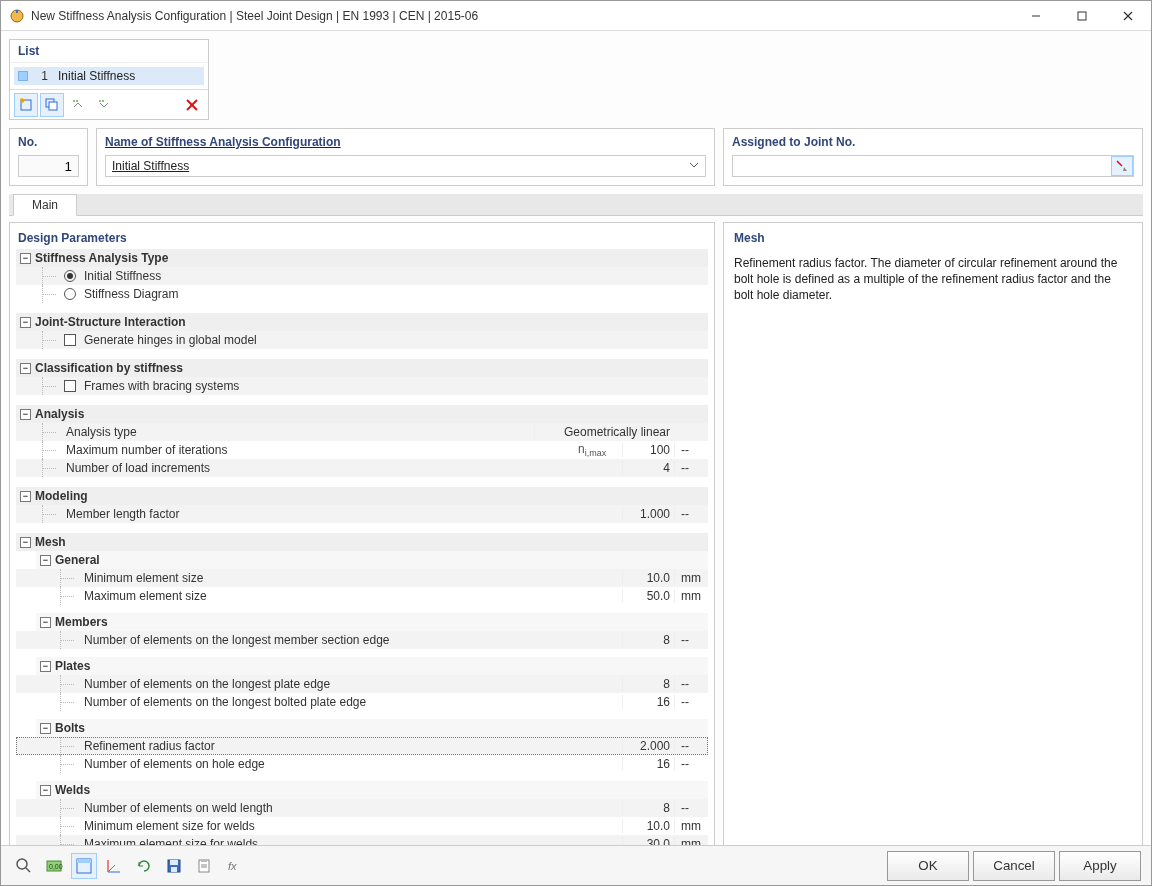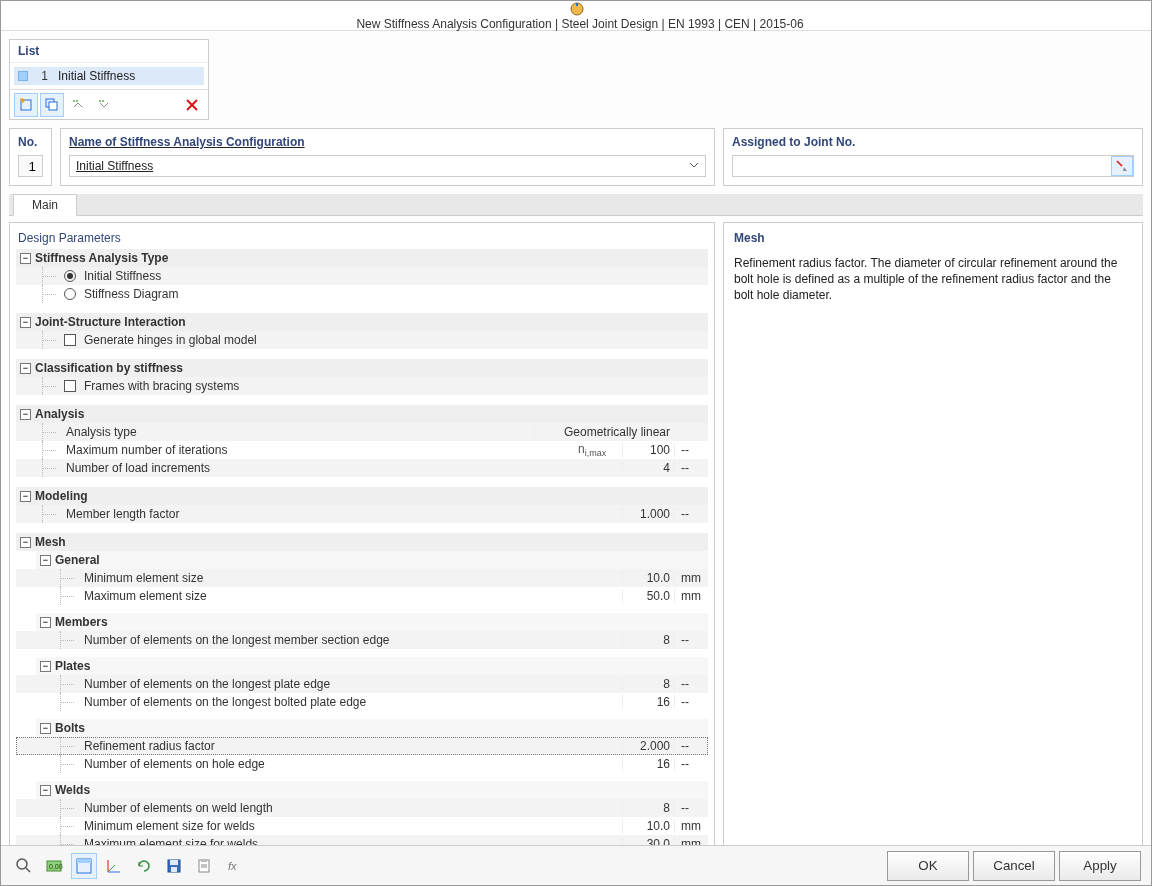--- a/index.html
+++ b/index.html
@@ -1,18 +1,18 @@
 <!DOCTYPE html>
 <html><head>
 <meta charset="utf-8">
 <style>
   * { box-sizing: border-box; }
   html, body { margin:0; padding:0; font-family: "Segoe UI", Tahoma, sans-serif; font-size:12px; color:#222; background:#fff; }
   .window { width:1152px; height:886px; border:1px solid #999; background:#fff; position:relative; overflow:hidden; }
-  .titlebar { height:30px; background:#fff; border-bottom:1px solid #ddd; display:flex; align-items:center; padding:0 0 0 8px;flex-direction:column; }
+  .titlebar { height:30px; background:#fff; border-bottom:1px solid #ddd; display:flex; align-items:center; padding:0 0 0 8px; }
   .titlebar .icon-wrap { width:16px; height:16px; margin-right:6px; display:flex; align-items:center; justify-content:center; }
   .titlebar .title { flex:1; color:#333; }
   .titlebar .winbtn { width:46px; height:29px; display:flex; align-items:center; justify-content:center; color:#333; }
 
   .body-area { position:absolute; top:30px; left:0; right:0; bottom:40px; background:#fdfdfd; padding:8px; display:flex; gap:8px;flex-direction:column; }
 
   .left-pane { width:200px; display:flex; flex-direction:column; border:1px solid #ccc; background:#fff; }
   .left-pane .hdr { padding:4px 8px; color:#31477a; background:#fff; font-weight:600; border-bottom:1px solid #eee; text-align:left; }
   .left-list { flex:1; padding:4px 4px; }
   .left-list .item { display:flex; align-items:center; gap:6px; padding:2px 4px; background:#dbe9f8; }
@@ -22,34 +22,34 @@
   .tbtn { width:24px; height:24px; display:flex; align-items:center; justify-content:center; border:1px solid transparent; }
   .tbtn.active { border:1px solid #9fcfff; background:#e6f1fd; }
   .tbtn.red { margin-left:auto; }
   .tbtn svg { display:block; }
 
   .right-pane { flex:1; display:flex; flex-direction:column; }
 
   .top-fields { display:flex; gap:8px; }
   .panel { border:1px solid #ccc; background:#fff; padding:6px 8px 8px 8px; }
   .panel .plabel { color:#31477a; font-weight:600; margin-bottom:6px; }
-  .no-panel { width:43px; }
+  .no-panel { width:79px; }
   .no-panel .no-input { width:100%; height:22px; border:1px solid #ccc; text-align:right; padding:2px 6px; background:#fafafa; }
   .name-panel { flex:1;text-decoration:underline; }
   .name-panel .combo, .assign-panel .assign-field, .comment .combo { height:22px; border:1px solid #ccc; width:100%; display:flex; align-items:center; padding:0 6px; background:#fff; position:relative; }
   .combo .chev, .assign-field .sel-icn { position:absolute; right:6px; top:50%; transform:translateY(-50%); color:#666; }
   .assign-panel { width:420px; }
   .assign-field .sel-icn { width:22px; height:20px; background:#e6f1fd; border:1px solid #9fcfff; display:flex; align-items:center; justify-content:center; right:0; top:0; transform:none; position:absolute; }
 
   .tabs-row { margin-top:8px; display:flex; align-items:flex-end; height:22px; border-bottom:1px solid #ccc; background:#e8e8e8; }
   .tab { padding:3px 18px 3px 18px; background:#fff; border:1px solid #ccc; border-bottom:1px solid #fff; margin-bottom:-1px; margin-left:4px; color:#333; }
 
   .mid-area { display:flex; gap:8px; flex:1; margin-top:6px; }
   .params-panel { border:1px solid #ccc; background:#fff; flex:1; display:flex; flex-direction:column; padding:6px 6px 6px 6px; overflow:hidden; }
-  .section-title { color:#31477a; font-weight:400; padding:2px 2px 4px 2px; }
+  .section-title { color:#31477a; font-weight:700; padding:2px 2px 4px 2px; }
 
   .grid { flex:1; overflow:auto; }
   .grp { margin-bottom:10px; background:#fff; }
   .grp .grp-h { background:#efefef; padding:2px 4px; display:flex; align-items:center; gap:4px; font-weight:600; color:#333; }
   .grp .grp-h.sub { background:#f7f7f7; font-weight:600; margin-left:20px; }
   .coll { width:11px; height:11px; border:1px solid #777; display:inline-flex; align-items:center; justify-content:center; font-size:9px; line-height:1; background:#fff; color:#333; }
 
   .row { display:flex; align-items:center; height:18px; }
   .row .tree-pad { width:48px; position:relative; height:100%; }
   .row.sub .tree-pad { width:66px; }

